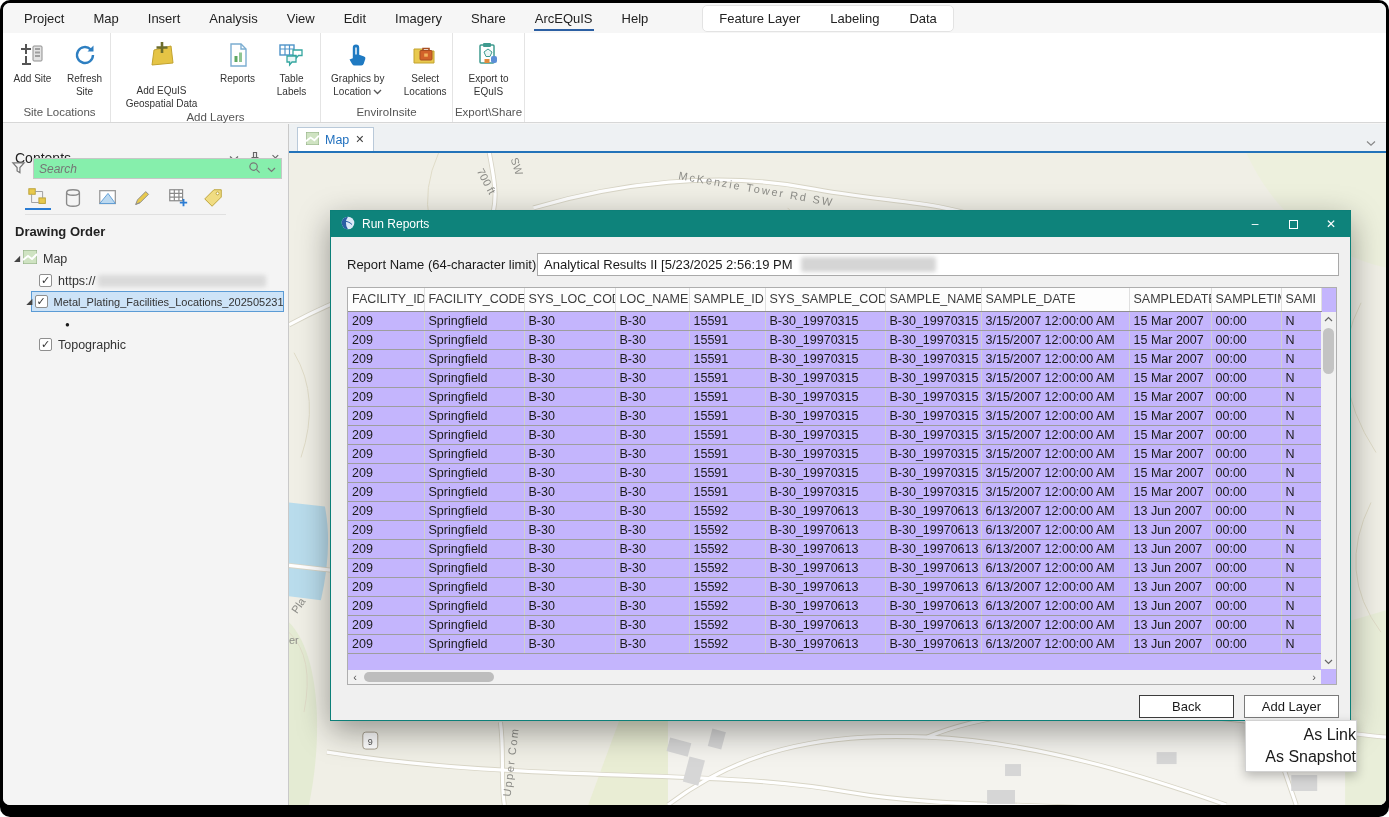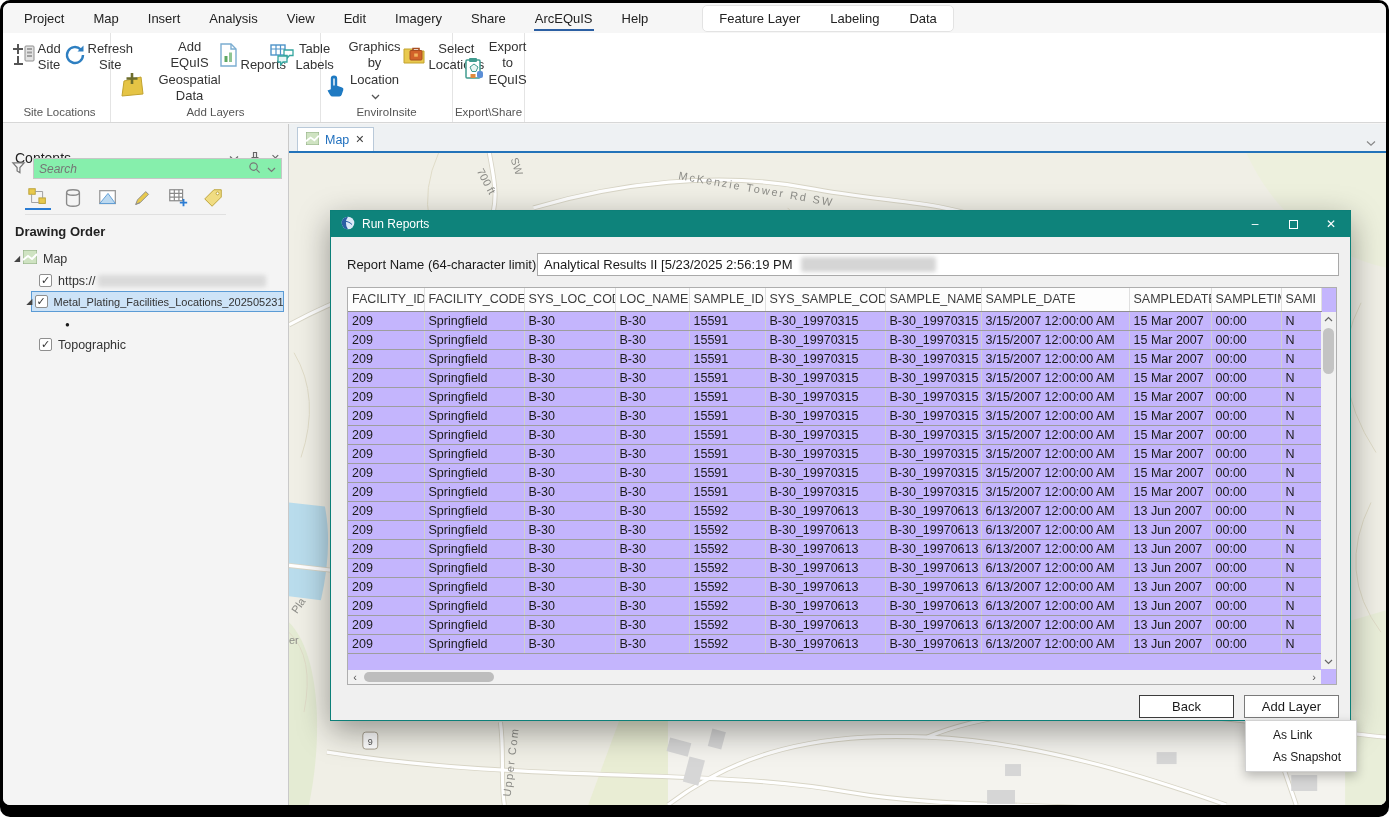--- a/index.html
+++ b/index.html
@@ -11,21 +11,21 @@
   
   .menubar { position:absolute; left:0; top:0; right:0; height:30px; background:#f6f6f6; display:flex; align-items:center; padding-left:20px; font-size:13px; color:#222; }
   .menubar .mitem { margin-right:27px; padding:6px 1px 5px; cursor:default; }
   .menubar .mitem.active { border-bottom:2px solid #2b5fa3; padding-bottom:3px; }
   .ctxgroup { margin-left:26px; background:#fff; border:1px solid #e3e3e3; border-radius:5px; padding:5px 16px; display:flex; gap:30px; }
 
   
   .ribbon { position:absolute; left:0; top:30px; right:0; height:90px; background:#fff; border-bottom:1px solid #d7d7d7; }
   .rgroup { position:absolute; top:0; bottom:0; border-right:1px solid #e4e4e4; display:flex; flex-direction:column; }
   .rbtns { flex:1; display:flex; justify-content:center; align-items:flex-start; gap:4px; padding-top:5px; }
-  .rbtn { display:flex; flex-direction:row; align-items:flex-end; text-align:center; font-size:13px; color:#333; line-height:1.25; padding:1px 2px; }
+  .rbtn { display:flex; flex-direction:column; align-items:center; text-align:center; font-size:10px; color:#333; line-height:1.25; padding:1px 2px; }
   .rbtn .ric { height:32px; display:flex; align-items:center; justify-content:center; margin-bottom:2px; }
   .glabel { text-align:center; font-size:11.5px; color:#555; padding-bottom:4px; }
   .chev { display:inline-block; vertical-align:middle; margin-left:2px; }
 
   
   .contents { position:absolute; left:0; top:121px; bottom:0; width:286px; background:#f4f4f4; border-right:1px solid #c9c9c9; font-size:12.5px; color:#333; }
   .chead { position:absolute; left:12px; top:26px; right:8px; display:flex; align-items:center; font-size:14px; color:#222; }
   .chead .sp { flex:1; }
   .cico { color:#666; font-size:11px; margin-left:10px; }
   .searchrow { position:absolute; left:8px; top:34px; right:6px; height:21px; display:flex; align-items:center; }
@@ -69,21 +69,21 @@
   .vthumb { position:absolute; left:2px; top:16px; width:11px; height:46px; background:#c3c3c3; border-radius:6px; }
   .varrow { position:absolute; left:0; width:15px; height:14px; display:flex; align-items:center; justify-content:center; }
   .hscroll { position:absolute; left:0; right:15px; bottom:0; height:14px; background:#f1f1f1; }
   .hthumb { position:absolute; left:16px; top:2px; width:130px; height:10px; background:#bdbdbd; border-radius:5px; }
   .harrow { position:absolute; top:0; width:14px; height:14px; display:flex; align-items:center; justify-content:center; color:#555; font-size:11px; }
 
   .dbtn { position:absolute; top:484px; height:23px; background:#fff; text-align:center; font-size:13px; color:#1a1a1a; line-height:21px; }
   .btn-back { left:808px; width:95px; border:1px solid #3c3c3c; }
   .btn-addlayer { left:913px; width:95px; border:1px solid #7a7a7a; }
   .ddmenu { position:absolute; left:914px; top:509px; width:112px; background:#fff; border:1px solid #d2d2d2; box-shadow:0 4px 10px rgba(0,0,0,.25); padding:3px 0; z-index:5; }
-  .dditem { height:22px; line-height:22px; text-align:left; font-size:12px; color:#1a1a1a;padding-left:27px; }
+  .dditem { height:22px; line-height:22px; text-align:right; font-size:16px; color:#1a1a1a; }
 </style>
 </head>
 <body>
 
 <div class="frame">
 <div class="app">
 
   <div class="menubar">
     <span class="mitem">Project</span>
     <span class="mitem">Map</span>

